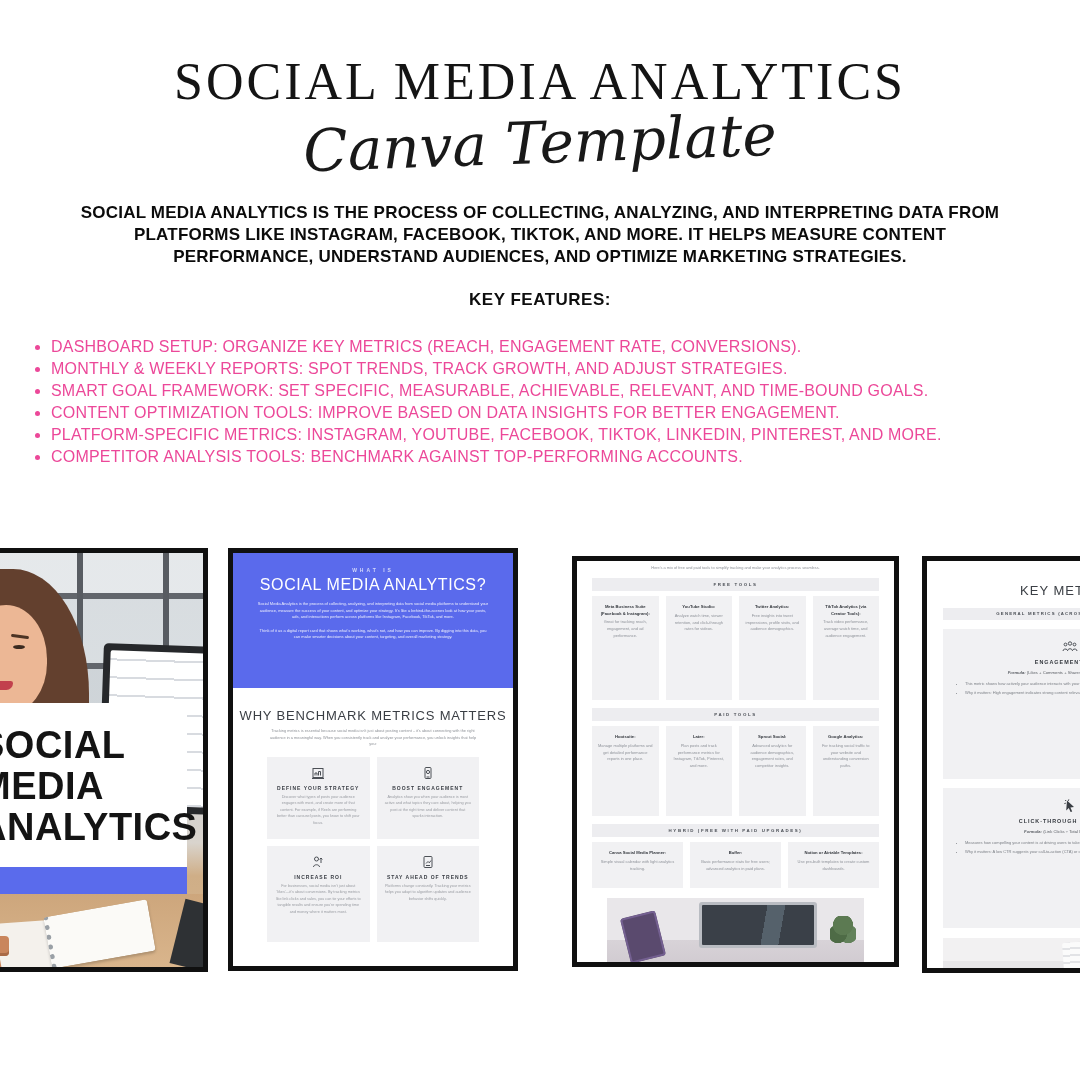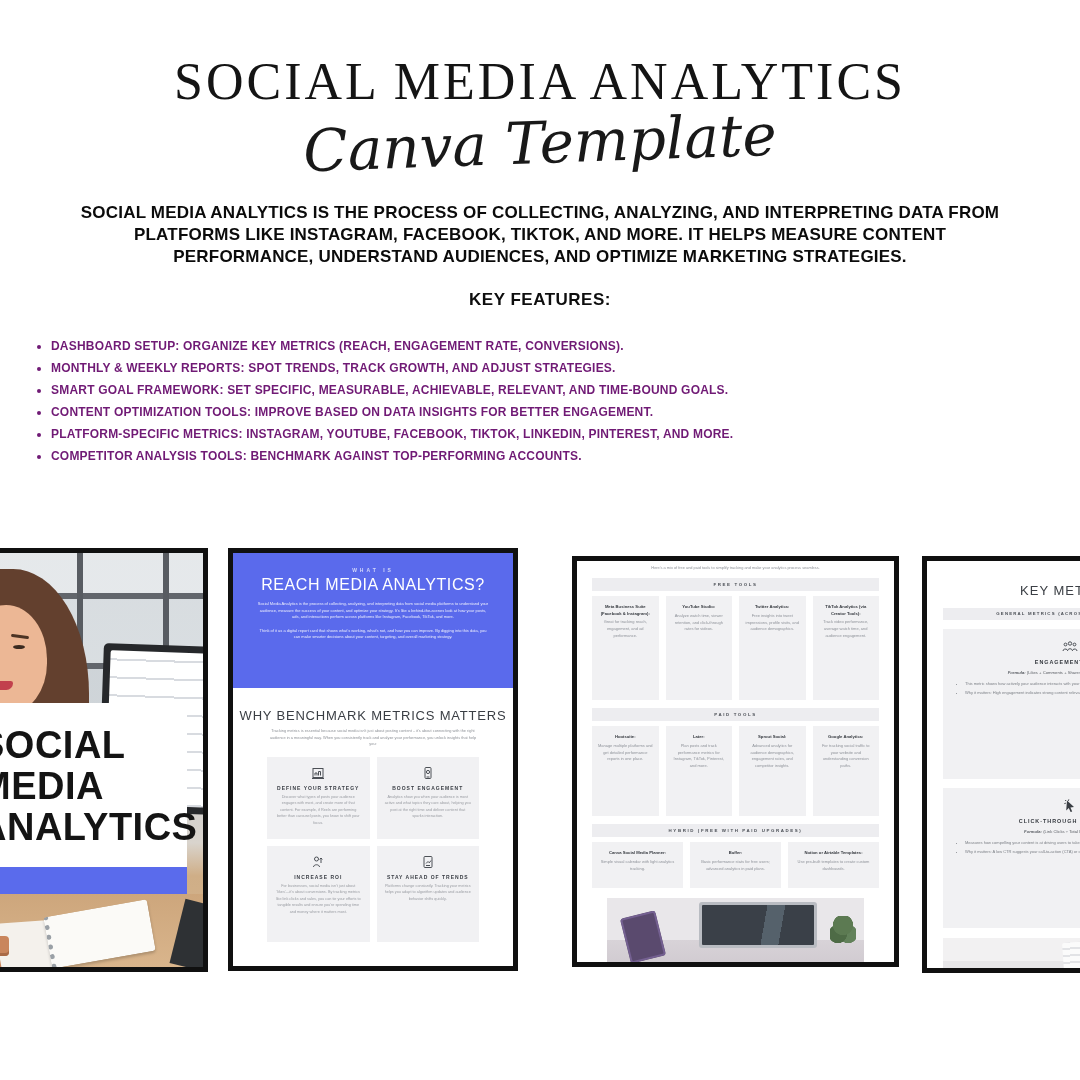--- a/index.html
+++ b/index.html
@@ -25,22 +25,22 @@
     font-weight:700; font-size:17px; line-height:22px;
     letter-spacing:.2px; text-transform:uppercase; color:#0b0b0b;
   }
   .features-heading {
     margin-top:22px; text-align:center; font-weight:700;
     font-size:17px; letter-spacing:.5px; text-transform:uppercase;
   }
   .features { width:1012px; margin:26px auto 0; }
   .features ul { list-style:disc; padding-left:17px; }
   .features li {
-    font-weight:700; font-size:12px; line-height:21px;
-    letter-spacing:.2px; text-transform:uppercase; color:#701a75;
+    font-weight:400; font-size:16px; line-height:21px;
+    letter-spacing:.2px; text-transform:uppercase; color:#ec4899;
     text-align:justify; margin-bottom:1px;
   }
 
   
   .thumb { position:absolute; background:#fff; border:5px solid #101010; overflow:hidden; }
   .bar {
     background:#ededf0; color:#4a4e55; font-weight:700;
     text-align:center; text-transform:uppercase;
   }
   .gcard { background:#f1f1f3; }
@@ -167,21 +167,21 @@
     <div class="t1-cookie" style="left:56px; top:42px;"></div>
     <div class="t1-cookie" style="left:48px; top:62px; transform:rotate(-10deg);"></div>
     <div class="t1-notebook"></div>
     <div class="t1-dark"></div>
   </div>
 </div>
 
 <div class="thumb" id="t2">
   <div class="t2-header">
     <div class="t2-kicker">WHAT IS</div>
-    <div class="t2-title">REACH MEDIA ANALYTICS?</div>
+    <div class="t2-title">SOCIAL MEDIA ANALYTICS?</div>
     <p class="t2-p">Social Media Analytics is the process of collecting, analyzing, and interpreting data from social media platforms to understand your audience, measure the success of your content, and optimize your strategy. It's like a behind-the-scenes look at how your posts, ads, and interactions perform across platforms like Instagram, Facebook, TikTok, and more.</p>
     <p class="t2-p">Think of it as a digital report card that shows what's working, what's not, and how you can improve. By digging into this data, you can make smarter decisions about your content, targeting, and overall marketing strategy.</p>
   </div>
   <div class="t2-h2">WHY BENCHMARK METRICS MATTERS</div>
   <p class="t2-sub">Tracking metrics is essential because social media isn't just about posting content – it's about connecting with the right audience in a meaningful way. When you consistently track and analyze your performance, you unlock insights that help you:</p>
   <div class="t2-grid">
     <div class="t2-card gcard r1">
       <div class="icn">
         <svg class="line" width="14" height="14" viewBox="0 0 14 14">
             <rect x="2" y="2.5" width="10" height="9"></rect>

